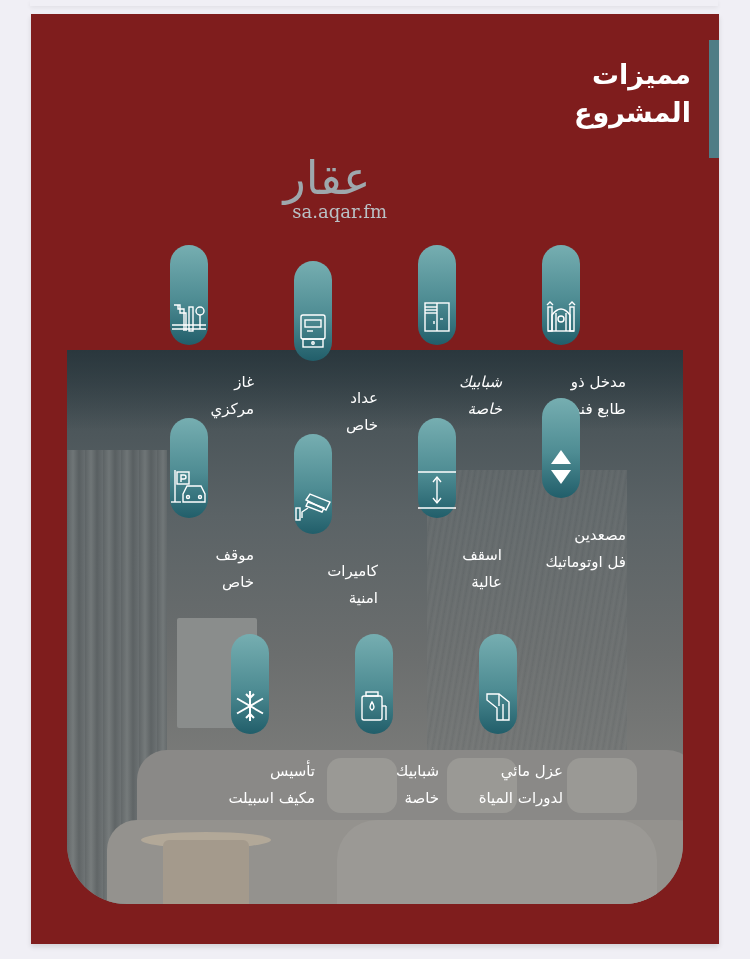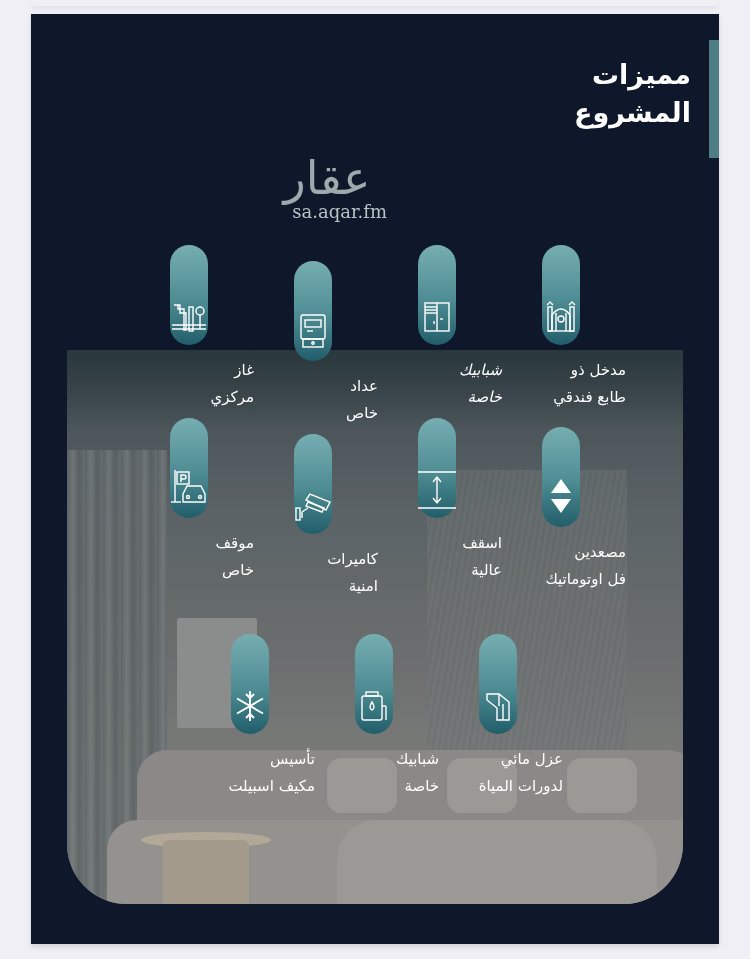--- a/index.html
+++ b/index.html
@@ -6,21 +6,21 @@
   body {
     width:750px; height:959px; background:#f0eff5; position:relative; overflow:hidden;
     font-family: "DejaVu Sans", sans-serif;
   }
   .top-strip {
     position:absolute; left:30px; top:0; width:688px; height:6px; background:#f0eff5;
     box-shadow:0 2px 4px rgba(0,0,0,0.06);
   }
   .poster {
     position:absolute; left:31px; top:14px; width:688px; height:930px;
-    background:#0f172a; overflow:hidden;
+    background:#7f1d1d; overflow:hidden;
     box-shadow:0 3px 5px rgba(0,0,0,0.12);
   }
   .accent-bar {
     position:absolute; right:0; top:26px; width:10px; height:118px; background:#4f7d86;
   }
   .title {
     position:absolute; right:28px; top:42px; text-align:right; direction:rtl;
     color:#ffffff; font-weight:bold; font-size:27px; line-height:38px;
     font-family:"DejaVu Sans", sans-serif;
   }
@@ -74,21 +74,21 @@
   .feature {
     position:absolute; width:130px; text-align:center;
   }
   .pill {
     width:38px; height:100px; margin:0 auto; border-radius:19px;
     background:linear-gradient(180deg,#76aeb1 0%,#4e8c93 55%,#215e6a 100%);
     position:relative;
   }
   .pill svg { position:absolute; left:50%; bottom:12px; transform:translateX(-50%); }
   .label {
-    margin-top:12px; direction:rtl; text-align:right; color:#ffffff; font-size:15px; line-height:27px;
+    margin-top:24px; direction:rtl; text-align:right; color:#ffffff; font-size:15px; line-height:27px;
     font-family:"DejaVu Sans", sans-serif; white-space:nowrap;
   }
 </style>
 </head>
 <body>
 
 <div class="top-strip"></div>
 
 <div class="poster">
   <div class="accent-bar"></div>
@@ -182,21 +182,21 @@
           <line x1="0" y1="28" x2="34" y2="28"></line>
         <line x1="0" y1="24" x2="34" y2="24"></line>
       </svg>
     </div>
     <div class="label">
       <div>غاز</div>
       <div>مركزي</div>
     </div>
   </div>
 
-  <div class="feature" style="left:465px; top:413px;">
+  <div class="feature" style="left:465px; top:384px;">
     <div class="pill">
       <svg width="22" height="38" viewBox="0 0 22 38" fill="#fff">
         <path d="M11 2 L21 16 H1 Z"></path>
           <path d="M11 36 L21 22 H1 Z"></path>
       </svg>
     </div>
     <div class="label">
       <div>مصعدين</div>
       <div>فل اوتوماتيك</div>
     </div>

